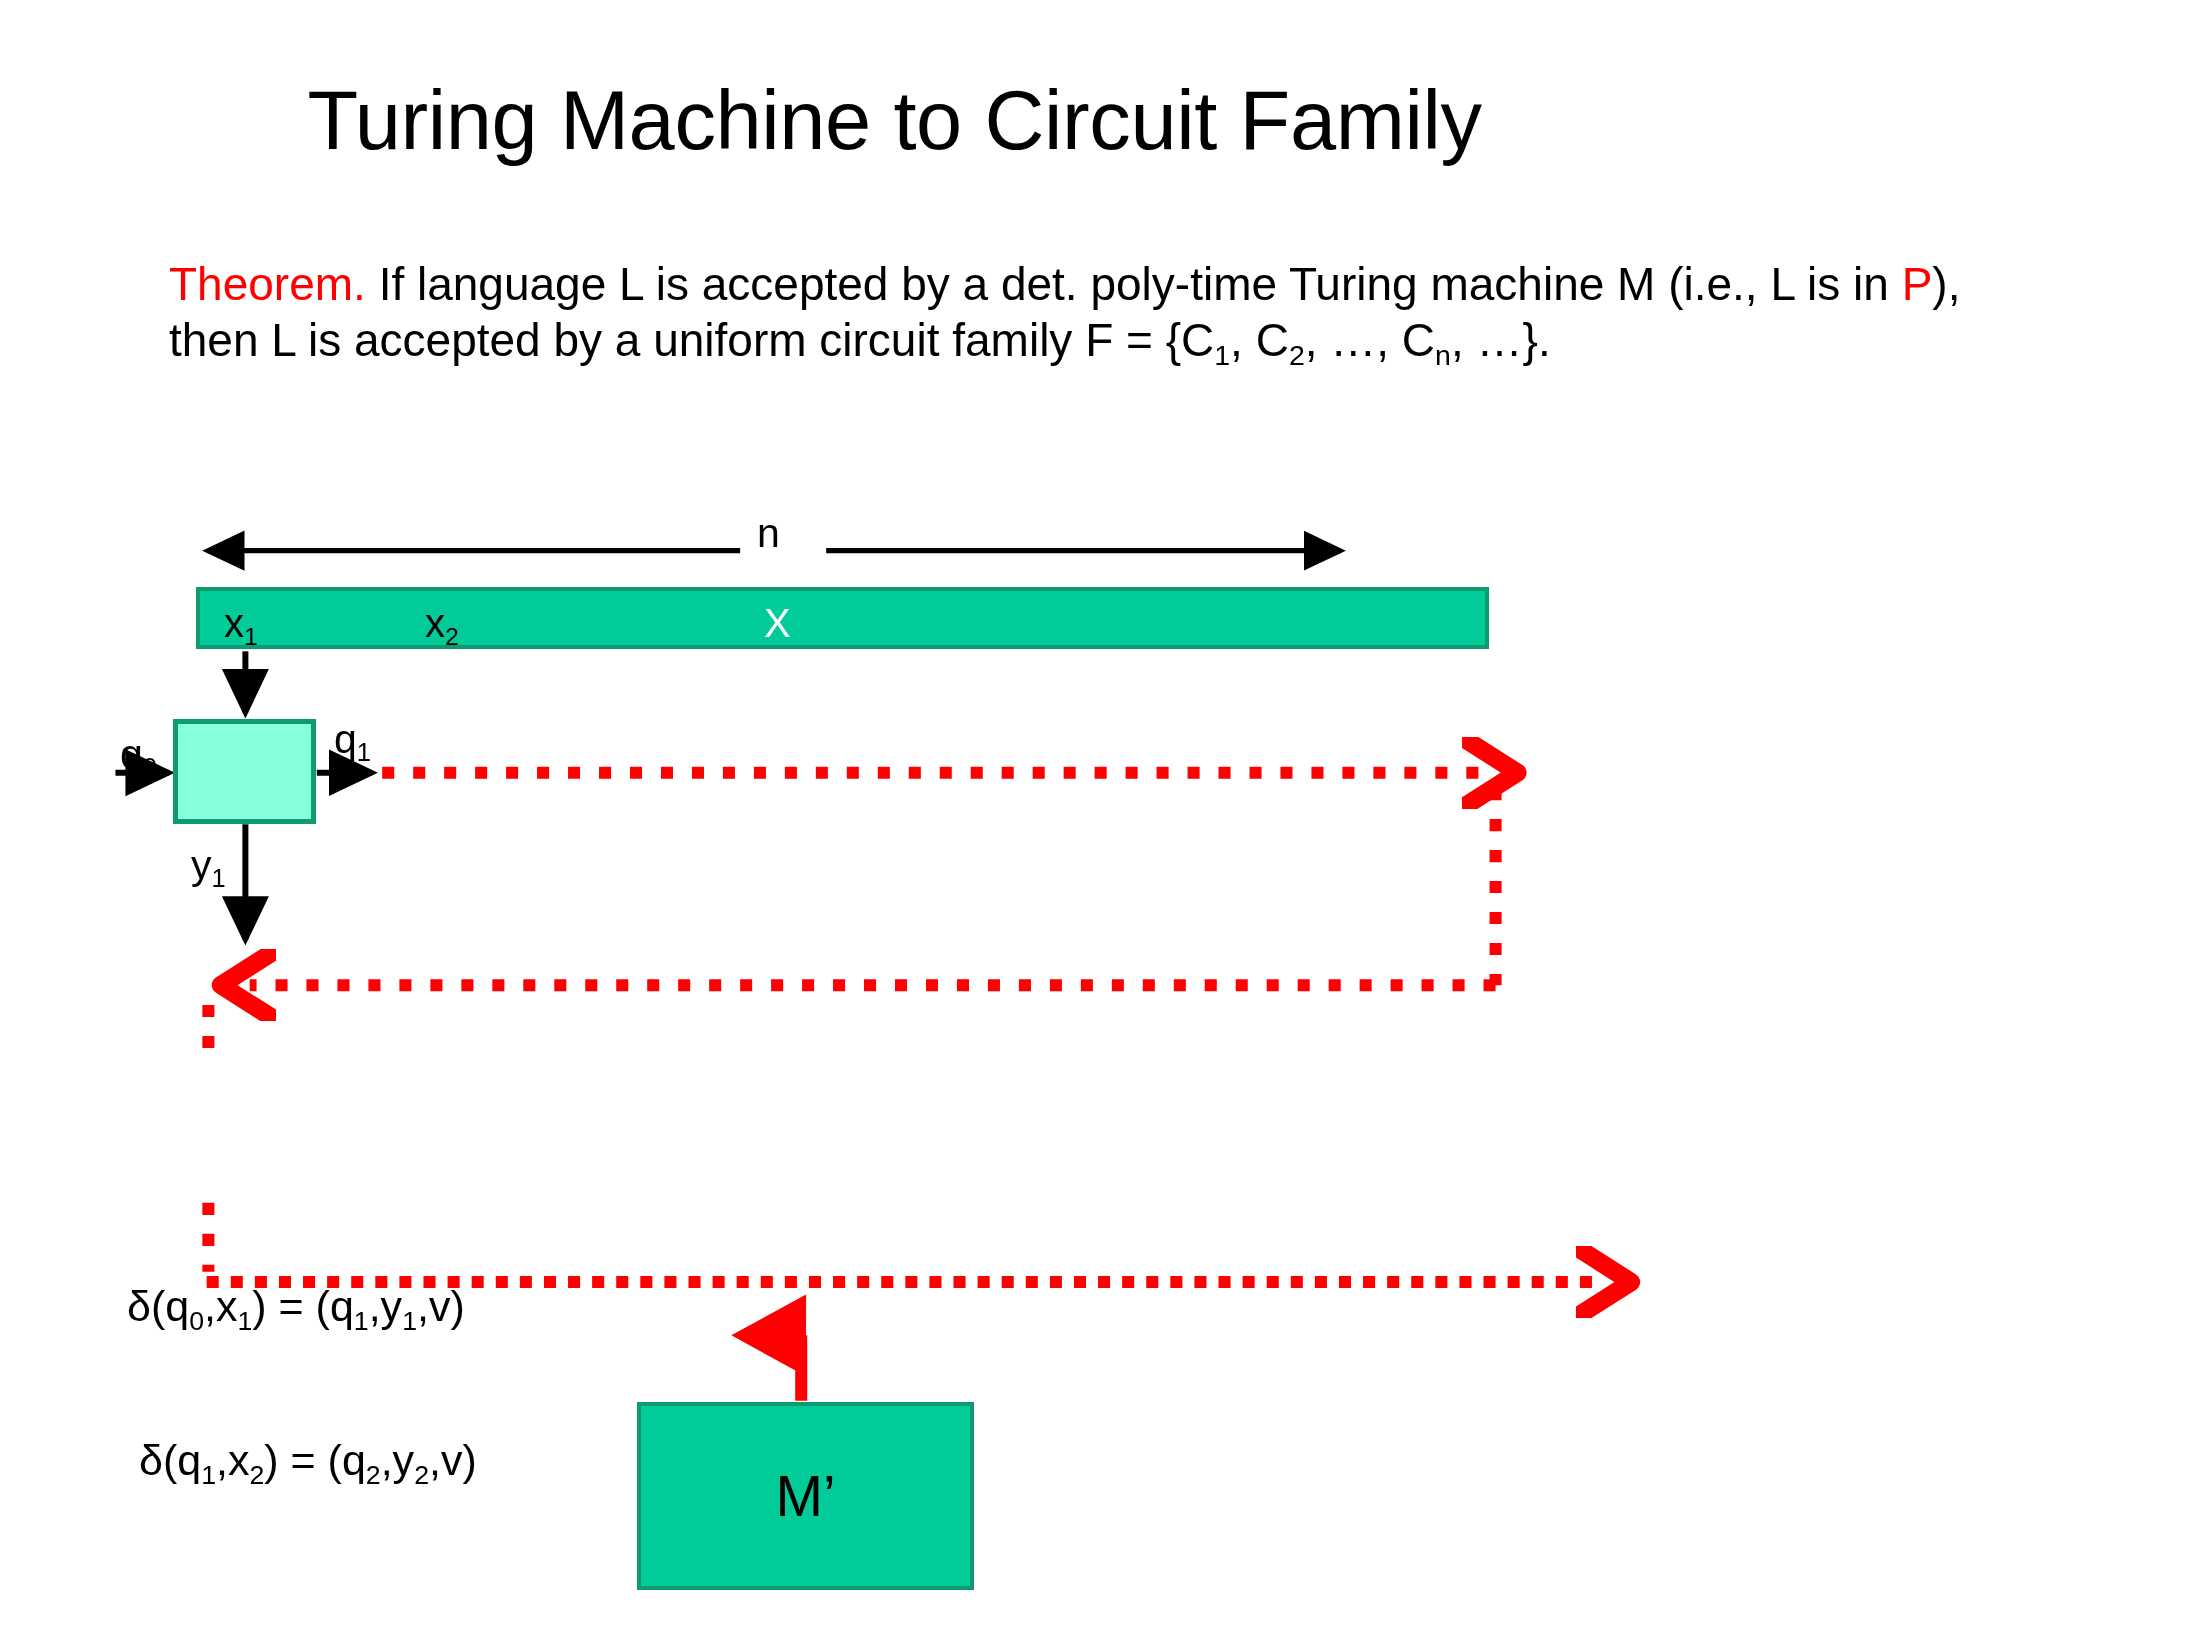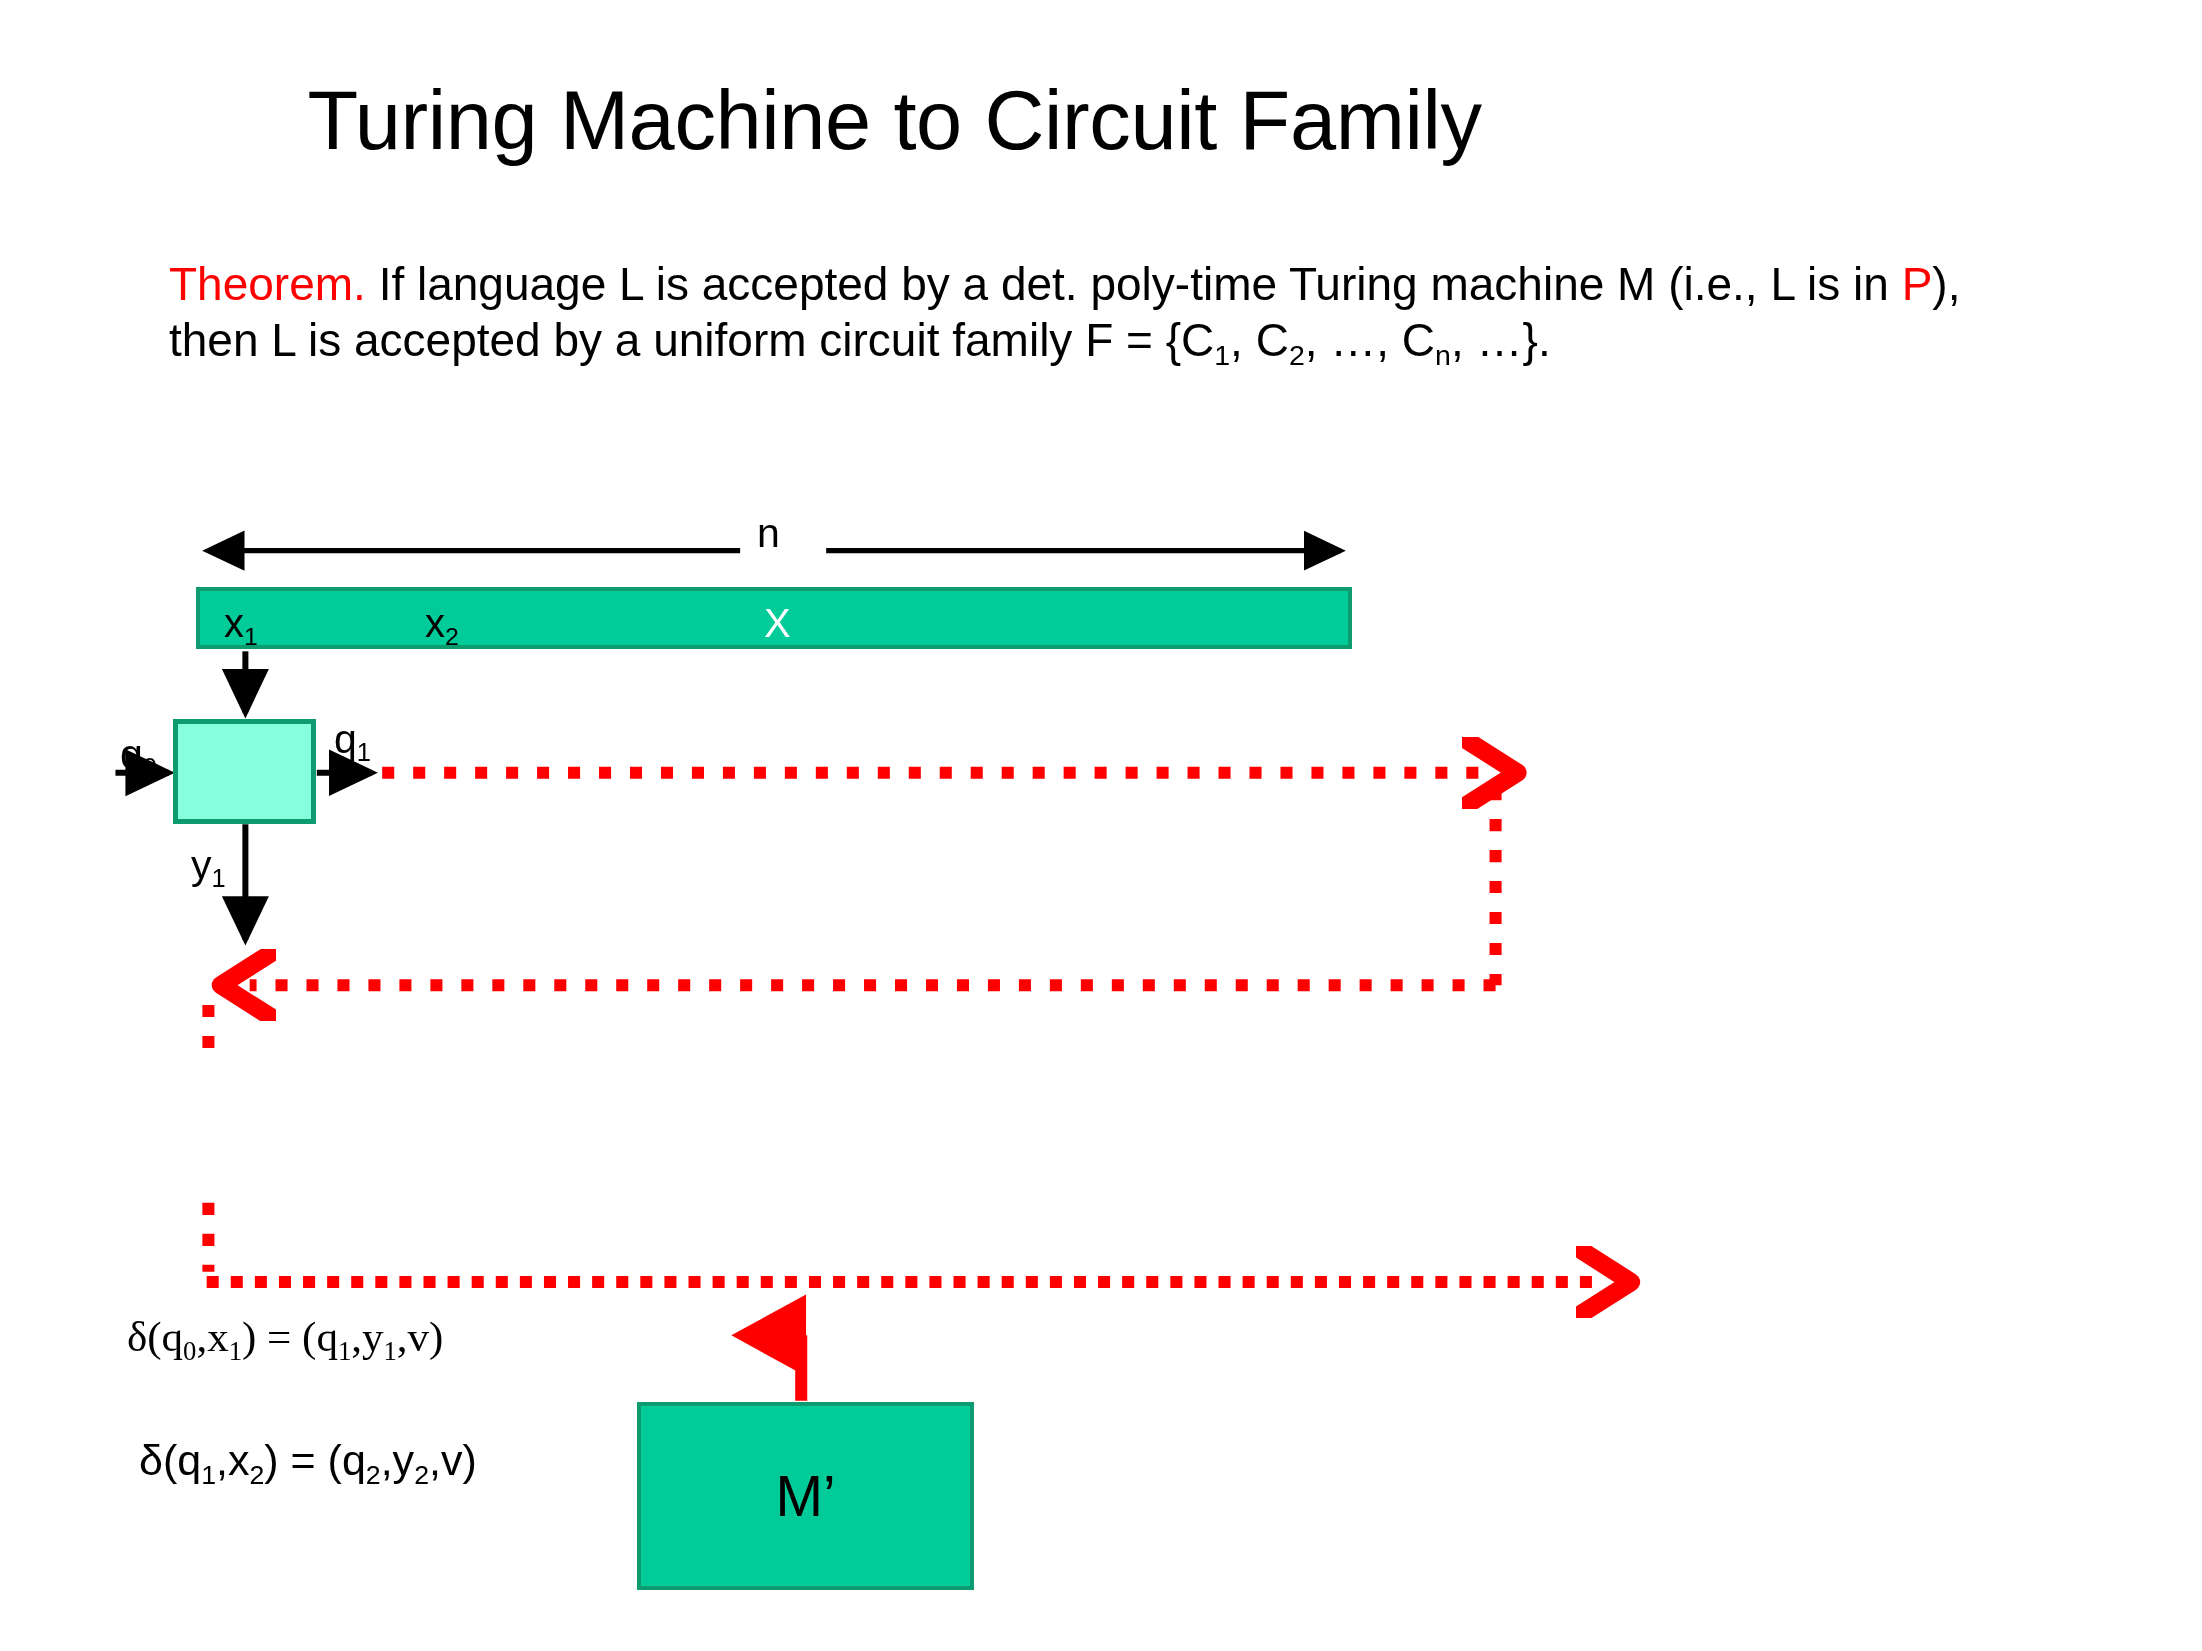--- a/index.html
+++ b/index.html
@@ -72,21 +72,21 @@
     width: 2203px;
     height: 1652px;
     pointer-events: none;
   }
 
   
   #tape-bar {
     position: absolute;
     left: 196px;
     top: 587px;
-    width: 1156px;
+    width: 1293px;
     height: 62px;
     background: #01CC99;
     border: 4.3px solid #0E9B70;
     box-sizing: border-box;
   }
   .tape-cell-label {
     position: absolute;
     font-size: 40px;
     line-height: 1;
     white-space: nowrap;
@@ -150,21 +150,21 @@
   }
 
   
   .delta-eq {
     position: absolute;
     font-size: 43px;
     line-height: 1;
     color: #000000;
     white-space: nowrap;
   }
-  #delta-1 { left: 127px; top: 1315px; font-family: Liberation Serif, serif; }
+  #delta-1 { left: 127px; top: 1285px; }
   #delta-2 { left: 139px; top: 1439px; }
 </style>
 </head>
 <body>
 
 <div id="slide">
 
   <div id="slide-title">Turing Machine to Circuit Family</div>
 
   <div id="theorem-block">

